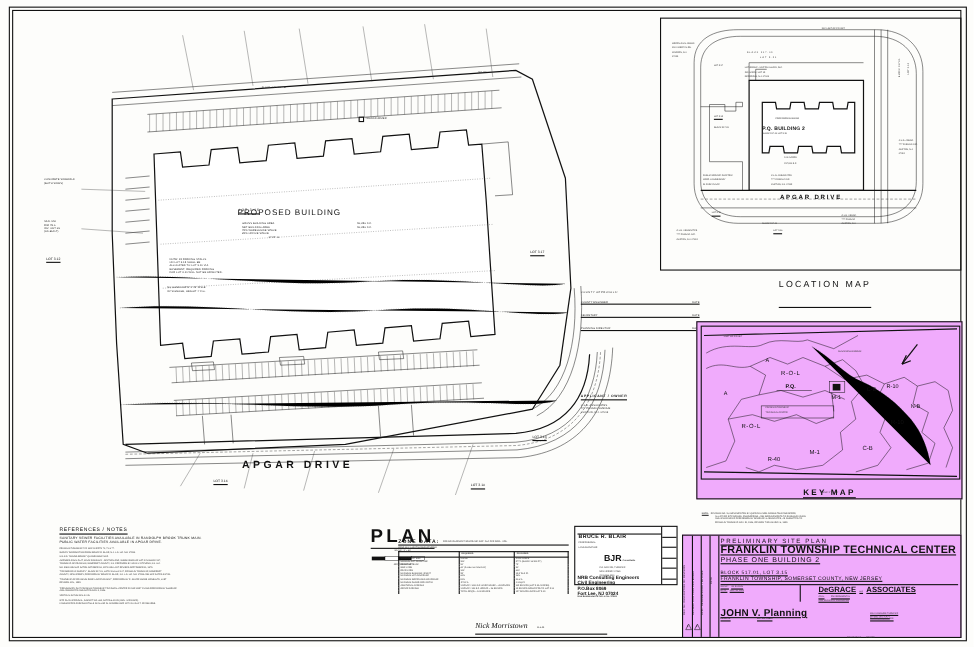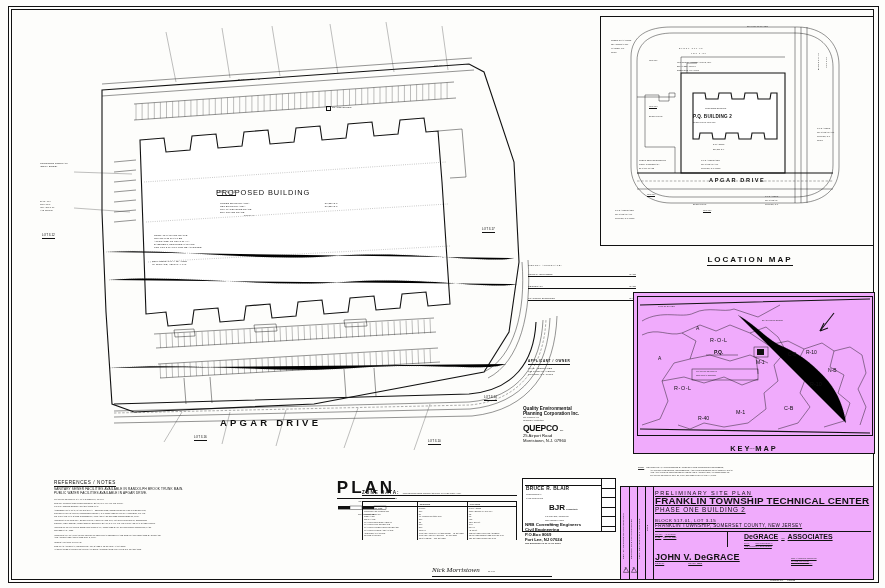--- a/index.html
+++ b/index.html
@@ -472,21 +472,21 @@
       <div class="abs xtiny" style="left:164px;top:178px;">C.L.D. ASSOC.</div>
       <div class="abs xtiny" style="left:164px;top:182px;">777 PASSAIC</div>
       <div class="abs xtiny" style="left:164px;top:186px;">CLIFTON, N.J.</div>
 
       <div class="abs xtiny" style="left:14px;top:192px;">C.L.D. ASSOCIATES</div>
       <div class="abs xtiny" style="left:14px;top:196px;">777 PASSAIC AVE.</div>
       <div class="abs xtiny" style="left:14px;top:200px;">CLIFTON, N.J. 07012</div>
     </div>
 
     <div class="abs" style="left:0;top:232px;width:272px;text-align:center;">
-      <span style="font-size:8px;letter-spacing:2px;font-weight:700;border-bottom:1.1px solid #111;padding-bottom:1px;margin-left:28px;">LOCATION MAP</span>
+      <span style="font-size:8px;letter-spacing:2px;font-weight:400;border-bottom:1.1px solid #111;padding-bottom:16px;margin-left:28px;">LOCATION MAP</span>
     </div>
   </div>
 
   <div class="abs panel" id="keymap">
     <div id="keymapBox">
       <svg width="234" height="138" viewBox="0 0 234 138">
 
         <path class="ln thin" d="M4,24 C24,12 44,22 56,16 C70,9 86,16 96,12 L120,20 L142,8"></path>
         <path class="ln thin" d="M4,38 C20,30 30,40 44,36 L58,44 L52,62 L36,66 L24,84
                                  L30,104 L22,122 L4,128"></path>
@@ -660,32 +660,20 @@
           </tr>
           <tr>
             <td class="xtiny" style="border-left: 0.5px solid rgb(17, 17, 17); border-right: 0.5px solid rgb(17, 17, 17); padding: 0px 1px; vertical-align: top; line-height: 2.7px;"></td>
             <td class="xtiny" style="border-left: 0.5px solid rgb(17, 17, 17); border-right: 0.5px solid rgb(17, 17, 17); padding: 0px 1px; vertical-align: top; line-height: 2.7px;">TOTAL REQ'D = 101 SPACES</td>
             <td class="xtiny" style="border-left: 0.5px solid rgb(17, 17, 17); border-right: 0.5px solid rgb(17, 17, 17); padding: 0px 1px; vertical-align: top; line-height: 2.7px;">127 SPACES  OVER  LOT 3.15</td>
           </tr>
         </tbody>
     </table>
   </div>
 
-  <div class="abs" id="quepco" style="left:523px;top:406px;width:98px;">
-    <div style="font-size:4.6px;font-weight:bold;">Quality Environmental</div>
-    <div style="font-size:4.6px;font-weight:bold;">Planning Corporation Inc.</div>
-    <div class="xtiny">Site Planning And</div>
-    <div class="xtiny">Landscape Architecture</div>
-    <div style="margin-top:2px;display:flex;align-items:baseline;gap:2px;">
-      <span style="font-size:8.5px;font-weight:bold;letter-spacing:-.3px;">QUEPCO</span>
-      <span class="xtiny" style="font-weight:bold;">Inc.</span>
-    </div>
-    <div style="font-size:4.2px;">25 Airport Road</div>
-    <div style="font-size:4.2px;">Morristown, N.J. 07960</div>
-  </div>
 
   <div class="abs stamp" id="blair" style="left:522px;top:478px;width:92px;height:52px;">
     <div class="abs" style="left:2px;top:1px;right:14px;border-bottom:.5px solid #111;height:5px;"></div>
     <div class="abs" style="left:3px;top:7px;font-size:4.8px;font-weight:bold;letter-spacing:.3px;">BRUCE  R.  BLAIR</div>
     <div class="abs xtiny" style="left:3px;top:14px;">PROFESSIONAL</div>
     <div class="abs xtiny" style="left:3px;top:18px;">LAND SURVEYOR</div>
     <div class="abs" style="left:26px;top:24px;display:flex;align-items:baseline;gap:1px;">
       <span style="font-size:8px;font-weight:bold;">BJR</span>
       <span class="xtiny" style="font-weight:bold;">Consultants</span>
     </div>
@@ -770,21 +758,21 @@
           <div style="display:flex;gap:6px;margin-top:2px;">
             <span class="xtiny">CIVIL,</span>
             <span class="xtiny">ENVIRONMENTAL</span>
           </div>
           <div class="xtiny">AND MUNICIPAL ENGINEERS</div>
         </div>
       </div>
 
       <div style="display:flex;align-items:flex-end;margin-top:5px;">
         <div style="flex:1;">
-          <div style="font-size:9px;font-weight:bold;letter-spacing:.2px;">JOHN  V.  DeGRACE</div>
+          <div style="font-size:9px;font-weight:bold;letter-spacing:.2px;">JOHN  V.  Planning</div>
           <div style="display:flex;gap:24px;">
             <span class="xtiny" style="font-weight:bold;">P.E &amp; L.S.</span>
             <span class="xtiny" style="font-weight:bold;">LIC. NO. 12813</span>
           </div>
         </div>
         <div style="width:80px;">
           <div class="xtiny">1110 HAMBURG TURNPIKE</div>
           <div class="xtiny">WAYNE, N.J.        07470</div>
           <div class="xtiny">PHONE        (201) 694-1000</div>
         </div>

